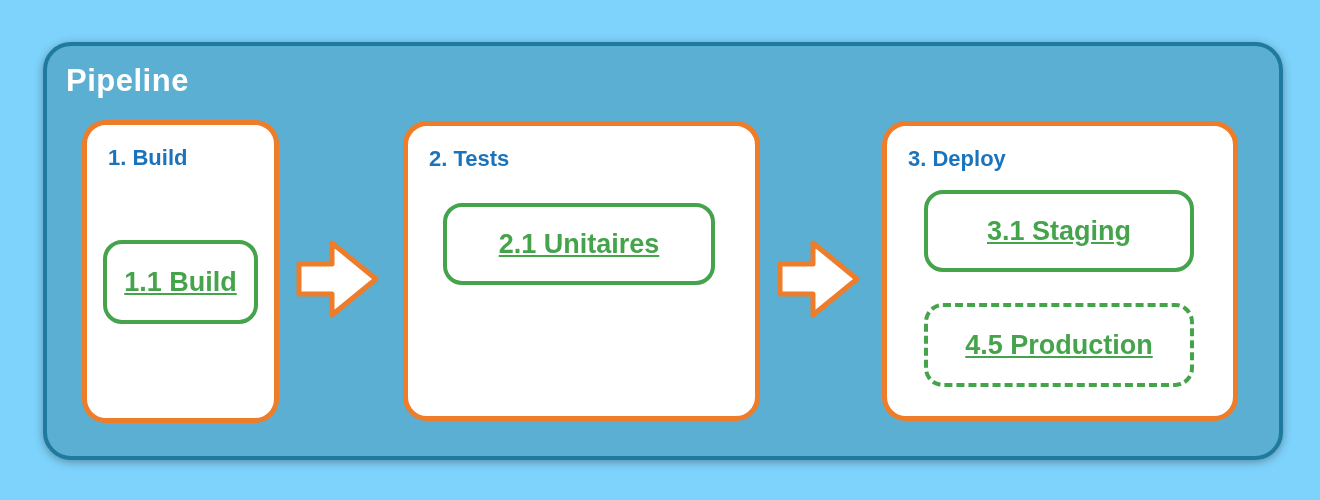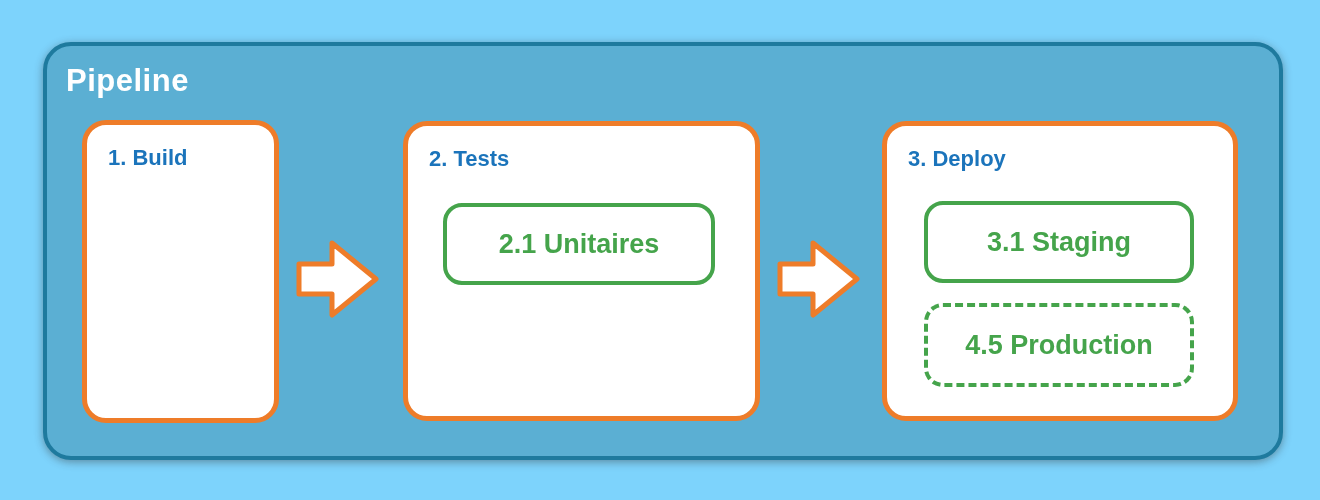--- a/index.html
+++ b/index.html
@@ -53,45 +53,47 @@
     background: #ffffff;
     border: 4px solid #45A44B;
     border-radius: 19px;
     display: flex;
     align-items: center;
     justify-content: center;
     font-size: 27px;
     font-weight: bold;
     color: #45A44B;
     white-space: nowrap;
+    text-decoration: underline;
   }
   .step-dashed { border-style: dashed; }
   .card-build .step-1  { left: 16px; right: 16px; top: 115px; height: 84px; }
   .card-tests .step-1  { left: 35px; right: 40px; top: 77px;  height: 82px; }
   .card-tests .step-2  { left: 35px; right: 40px; top: 179px; height: 82px; }
-  .card-deploy .step-1 { left: 37px; right: 39px; top: 75px;  height: 82px; }
+  .card-deploy .step-1 { left: 37px; right: 39px; top: 64px;  height: 82px; }
   .card-deploy .step-2 { left: 37px; right: 39px; top: 177px; height: 84px; }
   .arrow {
     position: absolute;
     width: 84px; height: 82px;
   }
   .arrow-1 { left: 296px; top: 238px; }
   .arrow-2 { left: 777px; top: 238px; }
 </style>
 </head>
 <body>
 
 <div class="canvas">
 
   <div class="pipeline">
     <div class="pipeline-title">Pipeline</div>
   </div>
 
   <div class="stage-card card-build">
     <div class="stage-title">1. Build</div>
+    <div class="step step-1">1.1 Build</div>
   </div>
 
   <svg class="arrow arrow-1" viewBox="0 0 84 82">
     <polygon points="3,26 36,26 36,5 80,41 36,77 36,56 3,56" fill="#ffffff" stroke="#EE7C29" stroke-width="5" stroke-linejoin="round"></polygon>
   </svg>
 
   <div class="stage-card card-tests">
     <div class="stage-title">2. Tests</div>
     <div class="step step-1">2.1 Unitaires</div>
   </div>

